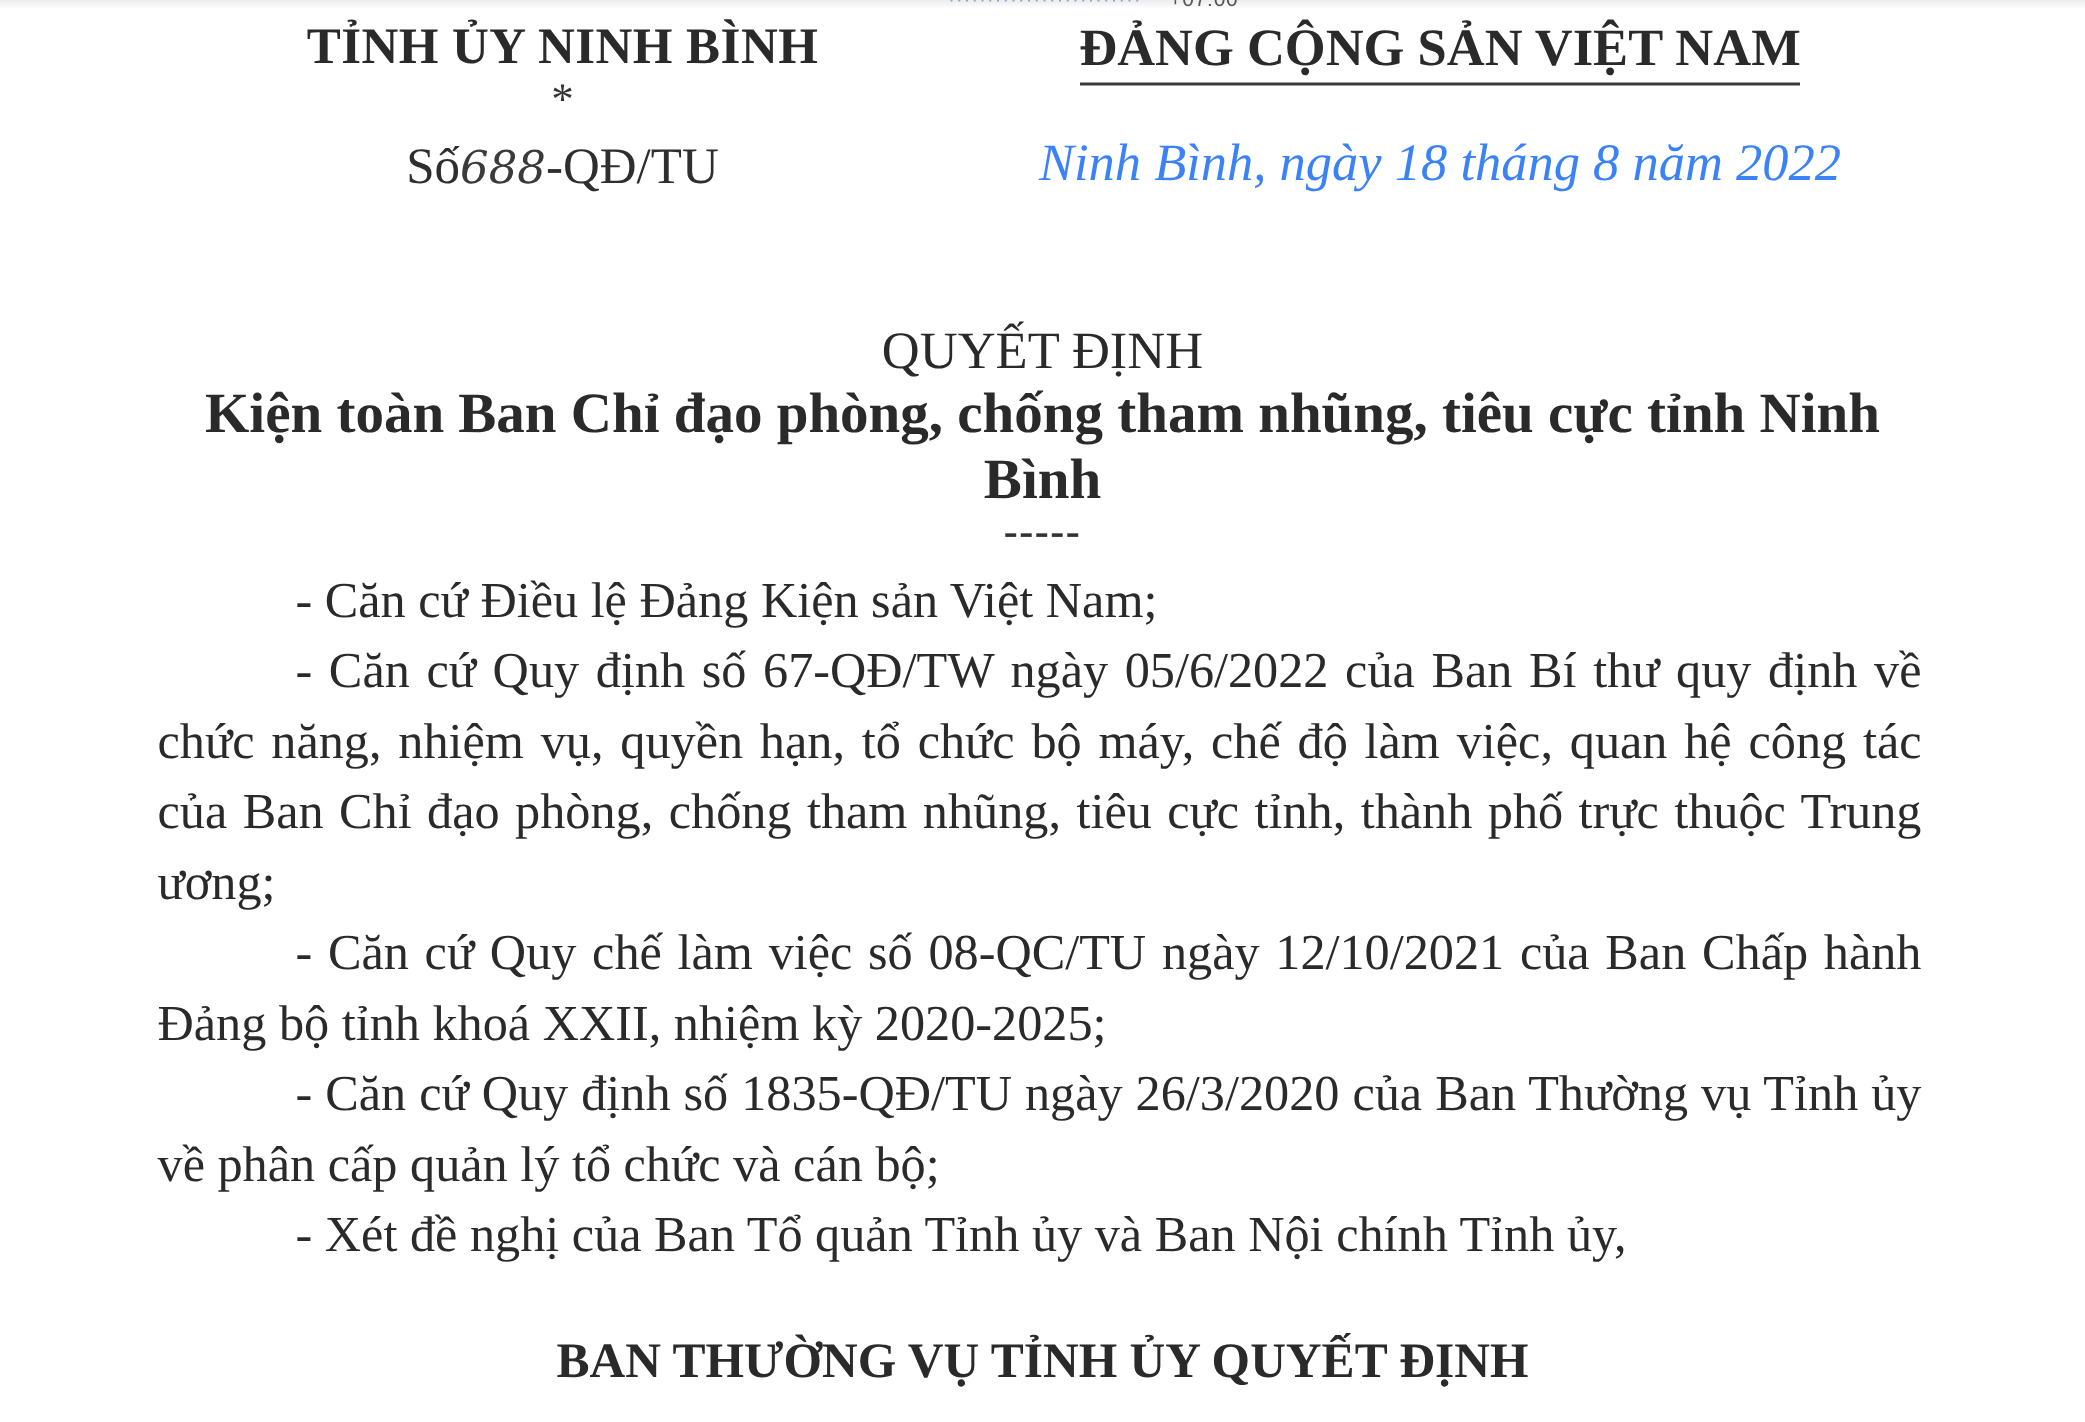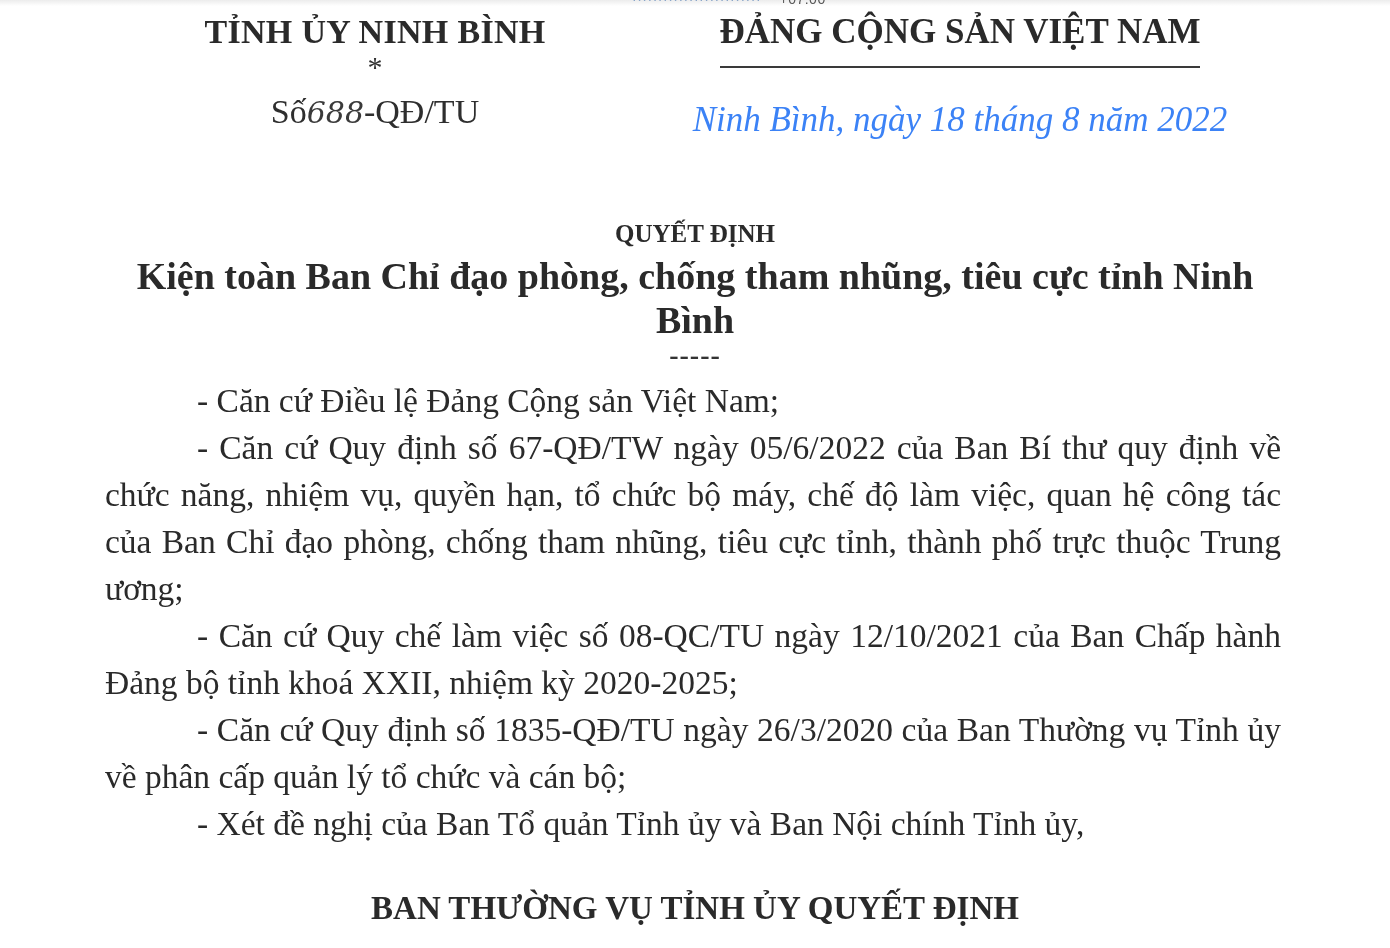--- a/index.html
+++ b/index.html
@@ -82,40 +82,40 @@
       width: 600px;
       text-align: center;
     }
     .party-name {
       display: inline-block;
       font-weight: bold;
       font-size: 35px;
       line-height: 44px;
       color: #2a2a2a;
       border-bottom: 2px solid #3a3a3a;
-      padding-bottom: 12px;
+      padding-bottom: 1px;
     }
     .place-date {
       font-style: italic;
       font-size: 35px;
       line-height: 44px;
       margin-top: 30px;
       color: #3b82f6;
     }
 
     
     .title-block {
       position: absolute;
       left: 100px; top: 212px;
       width: 1190px;
       text-align: center;
     }
     .doc-type {
-      font-weight: bold;
-      font-size: 25px;
+      font-weight: normal;
+      font-size: 35px;
       line-height: 44px;
       color: #2a2a2a;
     }
     .doc-subject {
       font-weight: bold;
       font-size: 38px;
       line-height: 44px;
       margin-top: -2px;
       color: #2a2a2a;
     }
@@ -179,21 +179,21 @@
     <div class="place-date">Ninh Bình, ngày 18 tháng 8 năm 2022</div>
   </div>
 
   <div class="title-block">
     <div class="doc-type">QUYẾT ĐỊNH</div>
     <div class="doc-subject">Kiện toàn Ban Chỉ đạo phòng, chống tham nhũng, tiêu cực tỉnh Ninh Bình</div>
     <div class="separator">-----</div>
   </div>
 
   <div class="body-text">
-    <p class="para">- Căn cứ Điều lệ Đảng Cộng sản Việt Nam;</p>
+    <p class="para">- Căn cứ Điều lệ Đảng Kiện sản Việt Nam;</p>
     <p class="para">- Căn cứ Quy định số 67-QĐ/TW ngày 05/6/2022 của Ban Bí thư quy định về chức năng, nhiệm vụ, quyền hạn, tổ chức bộ máy, chế độ làm việc, quan hệ công tác của Ban Chỉ đạo phòng, chống tham nhũng, tiêu cực tỉnh, thành phố trực thuộc Trung ương;</p>
     <p class="para">- Căn cứ Quy chế làm việc số 08-QC/TU ngày 12/10/2021 của Ban Chấp hành Đảng bộ tỉnh khoá XXII, nhiệm kỳ 2020-2025;</p>
     <p class="para">- Căn cứ Quy định số 1835-QĐ/TU ngày 26/3/2020 của Ban Thường vụ Tỉnh ủy về phân cấp quản lý tổ chức và cán bộ;</p>
     <p class="para">- Xét đề nghị của Ban Tổ quản Tỉnh ủy và Ban Nội chính Tỉnh ủy,</p>
   </div>
 
   <div class="decision-heading">BAN THƯỜNG VỤ TỈNH ỦY QUYẾT ĐỊNH</div>
 </div>
 
 </body></html>

